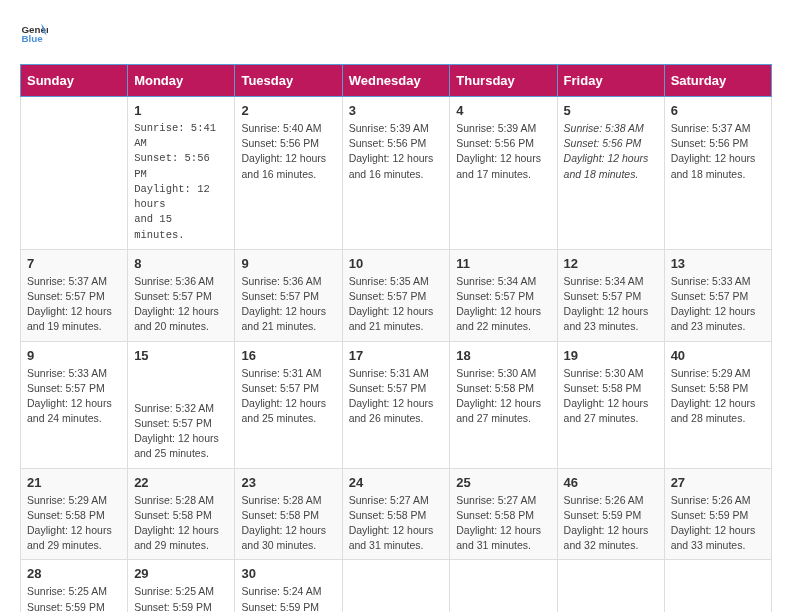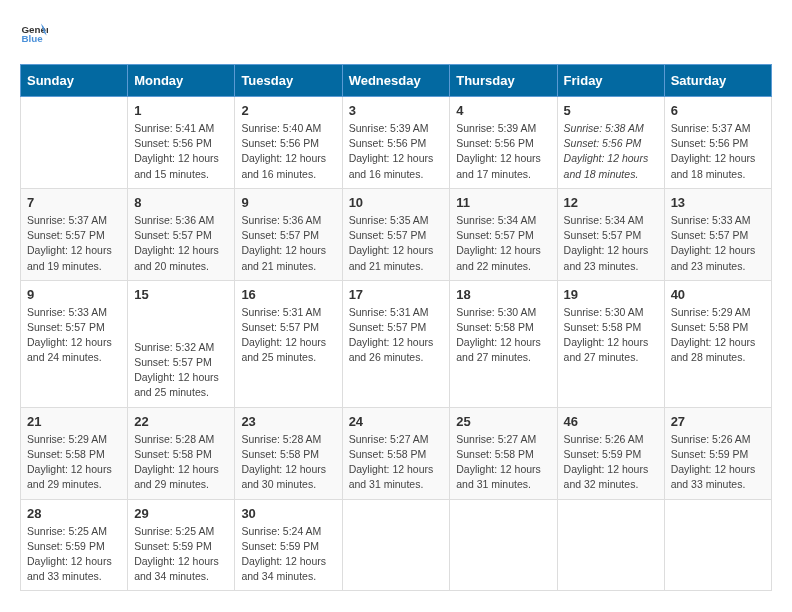--- a/index.html
+++ b/index.html
@@ -36,21 +36,21 @@
     .subtitle {
       font-size: 15px;
       color: #555;
     }
     table {
       width: 100%;
       border-collapse: collapse;
       font-size: 11px;
     }
     thead tr {
-      background-color: #0369a1;
+      background-color: #be185d;
       color: #fff;
     }
     thead th {
       padding: 8px 6px;
       text-align: left;
       font-size: 13px;
       font-weight: bold;
       border: 1px solid #5a9ad4;
     }
     tbody tr {
@@ -110,21 +110,21 @@
         <th>Thursday</th>
         <th>Friday</th>
         <th>Saturday</th>
       </tr>
   </thead>
   <tbody id="calendar-body">
   <tr>
         <td></td>
         <td>
           <span class="day-number">1</span>
-          <div class="cell-content" style="white-space: pre-line;">Sunrise: 5:41 AM
+          <div class="cell-content" style="white-space: pre-line; font-family: Liberation Mono, monospace;">Sunrise: 5:41 AM
 Sunset: 5:56 PM
 Daylight: 12 hours
 and 15 minutes.</div>
         </td>
         <td>
           <span class="day-number">2</span>
           <div class="cell-content" style="white-space: pre-line;">Sunrise: 5:40 AM
 Sunset: 5:56 PM
 Daylight: 12 hours
 and 16 minutes.</div>

